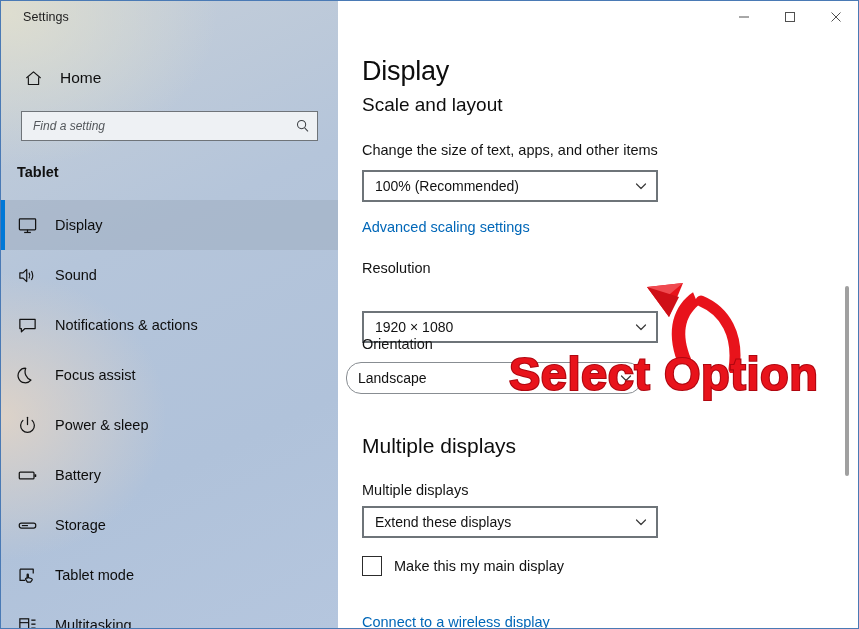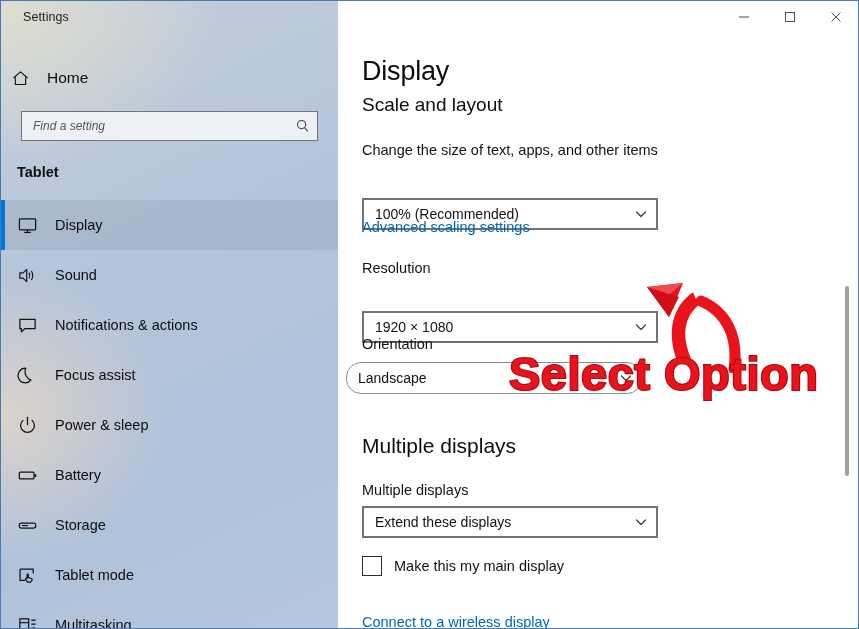--- a/index.html
+++ b/index.html
@@ -41,21 +41,21 @@
     font-size: 12.5px;
     color: #1c1c1c;
     letter-spacing: .1px;
   }
 
   .home-row {
     position: absolute;
     left: 0; top: 60px;
     width: 337px; height: 34px;
     display: flex; align-items: center;
-    padding-left: 10px;
+    padding-left: 23px;
   }
   .home-row .ico { width: 30px; display: flex; align-items: center; }
   .home-label { font-size: 15.5px; color: #0e0e0e; margin-left: 6px; }
 
   .search-wrap {
     position: absolute;
     left: 20px; top: 110px;
     width: 297px; height: 30px;
     background: #eef1f4;
     border: 1px solid #6f7479;
@@ -373,21 +373,21 @@
       </div>
     </div>
 
     <div class="content">
 
       <div class="h1">Display</div>
       <div class="h2">Scale and layout</div>
 
       <div class="field-label" style="left:24px; top:108px;text-align:right;">Change the size of text, apps, and other items</div>
 
-      <div class="combo accent" style="left:24px; top:136px; width:296px;margin-top:28px;">
+      <div class="combo accent" style="left:24px; top:136px; width:296px;">
         <span class="combo-text">100% (Recommended)</span>
         <span class="combo-arrow">
           <svg width="14" height="14" viewBox="0 0 14 14">
             <path d="M2.5 5 L7 9.5 L11.5 5" fill="none" stroke="#3a3a3a" stroke-width="1.2" stroke-linecap="round" stroke-linejoin="round"></path>
           </svg>
         </span>
       </div>
 
       <a class="link" style="left:24px; top:185px;" href="#">Advanced scaling settings</a>
 

